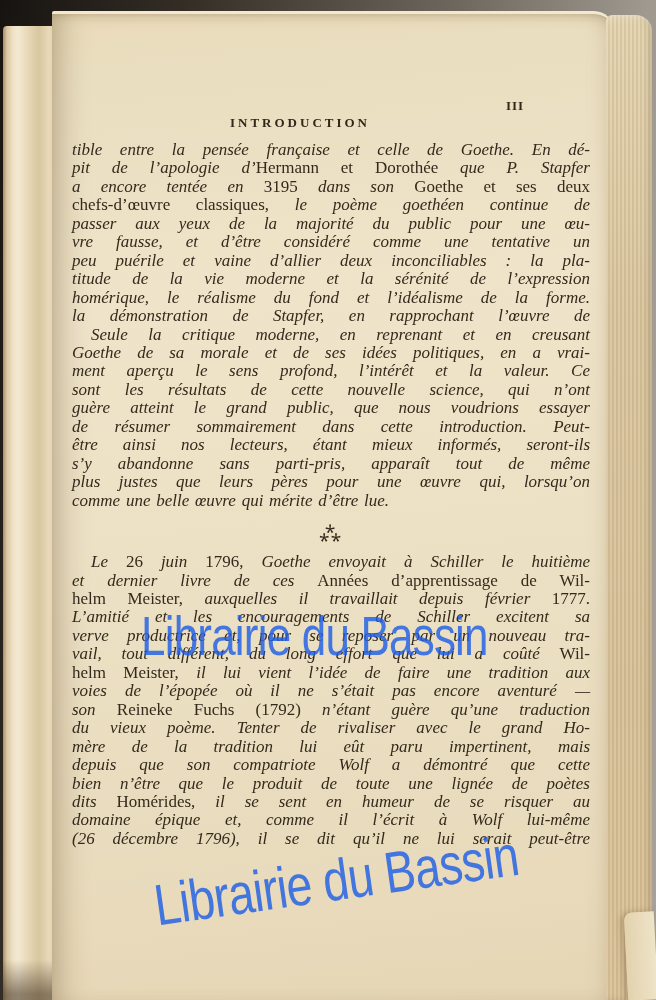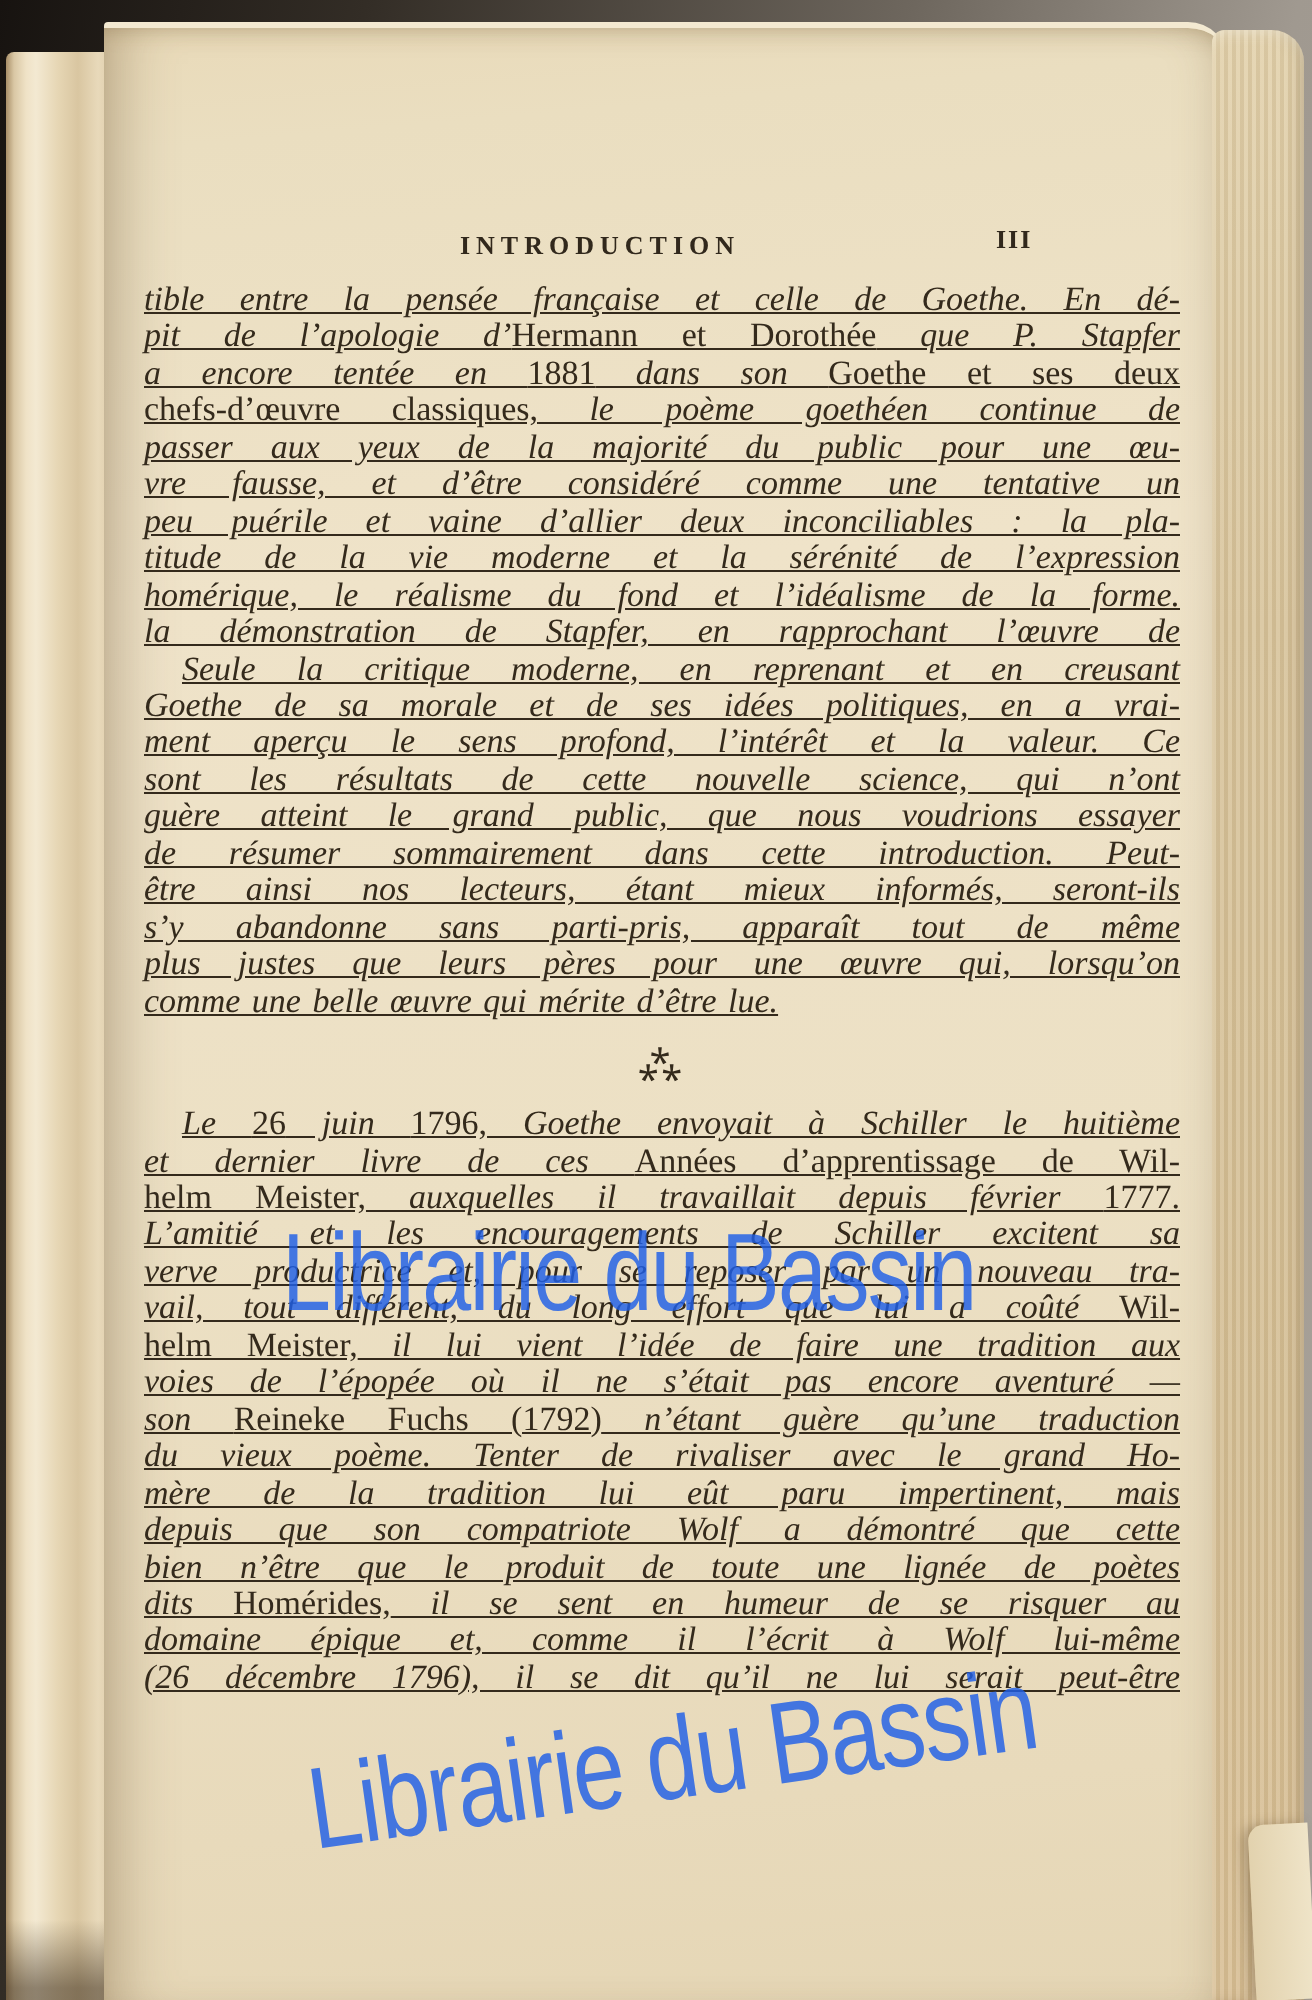--- a/index.html
+++ b/index.html
@@ -43,29 +43,29 @@
     background:linear-gradient(90deg,#e2d2ae,#efe4c8);
     border-radius:8px 0 0 0;transform:rotate(-3deg);
     box-shadow:-3px 0 6px rgba(90,70,40,.35);
   }
   
   .running-head{
     position:absolute;left:72px;top:99px;width:456px;text-align:center;
     font-weight:bold;font-size:13px;letter-spacing:3px;color:#31281c;margin-top:16px;
   }
   .page-number{
-    position:absolute;left:498px;top:112px;width:34px;text-align:left;
+    position:absolute;left:498px;top:98px;width:34px;text-align:center;
     font-weight:bold;font-size:13px;letter-spacing:1px;color:#31281c;
   }
   
   .text-block{
     position:absolute;left:72px;top:141px;width:518px;
     font-style:italic;font-size:17px;line-height:18.45px;color:#342a1c;
   }
-  .para{margin:0;text-decoration:underline;}
+  .para{margin:0;}
   .line{
     text-align:justify;text-align-last:justify;word-spacing:1.5px;white-space:nowrap;
   }
   .line.no-just{text-align:right;text-align-last:left;white-space:normal;}
   .line.indent{text-indent:19px;}
   .roman{font-style:normal;}
   .asterism{
     text-align:center;font-style:normal;font-size:19px;color:#342a1c;
     height:33px;margin:6px 0 4px 0;line-height:33px;letter-spacing:2px;
   }
@@ -89,21 +89,21 @@
   <div class="fore-edge"></div>
   <div class="page-corner"></div>
 
   <div class="running-head">INTRODUCTION</div>
   <div class="page-number">III</div>
 
   <div class="text-block">
       <div class="para">
         <div class="line"><span>tible entre la pensée française et celle de Goethe. En dé-</span></div>
         <div class="line"><span>pit de l’apologie d’</span><span class="roman">Hermann et Dorothée</span><span> que P. Stapfer</span></div>
-        <div class="line"><span>a encore tentée en </span><span class="roman">1881</span><span> dans son </span><span class="roman">Goethe et ses deux</span></div>
+        <div class="line"><span>a encore tentée en </span><span class="roman">3195</span><span> dans son </span><span class="roman">Goethe et ses deux</span></div>
         <div class="line"><span class="roman">chefs-d’œuvre classiques,</span><span> le poème goethéen continue de</span></div>
         <div class="line"><span>passer aux yeux de la majorité du public pour une œu-</span></div>
         <div class="line"><span>vre fausse, et d’être considéré comme une tentative un</span></div>
         <div class="line"><span>peu puérile et vaine d’allier deux inconciliables : la pla-</span></div>
         <div class="line"><span>titude de la vie moderne et la sérénité de l’expression</span></div>
         <div class="line"><span>homérique, le réalisme du fond et l’idéalisme de la forme.</span></div>
       </div>
       <div class="para">
         <div class="line"><span>la démonstration de Stapfer, en rapprochant l’œuvre de</span></div>
         <div class="line indent"><span>Seule la critique moderne, en reprenant et en creusant</span></div>

